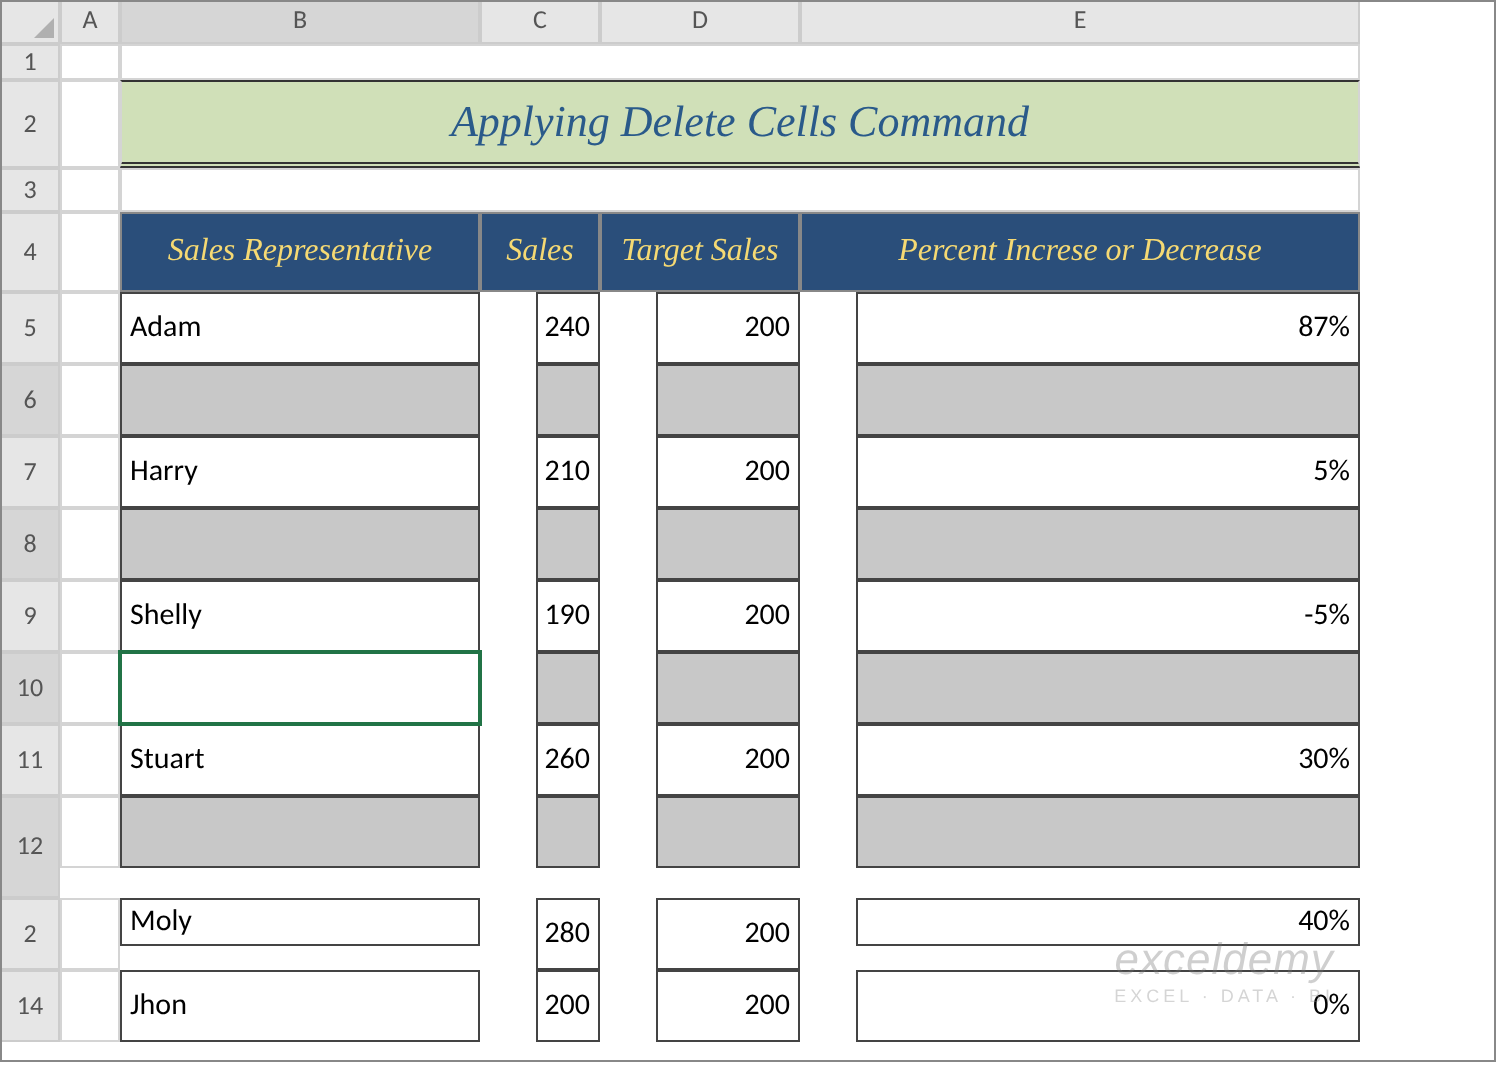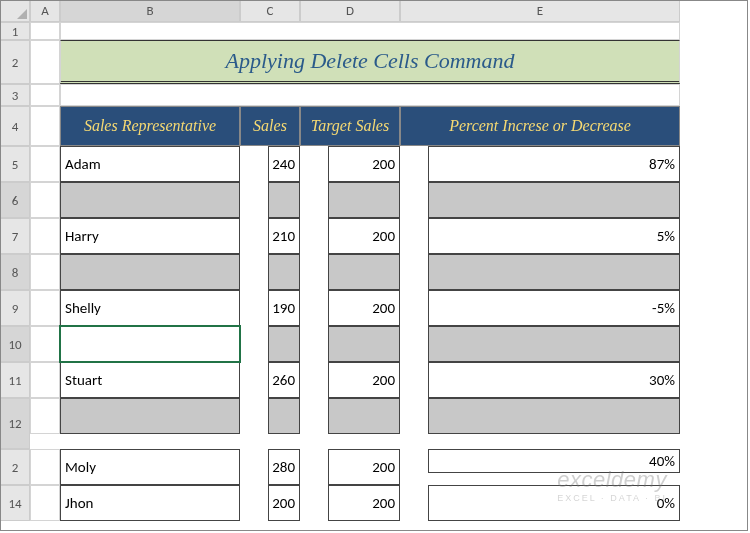--- a/index.html
+++ b/index.html
@@ -202,21 +202,21 @@
     <div class="cell data-cell r" style="height: 36px;">200</div>
     <div class="cell data-cell r" style="height: 36px;">30%</div>
     <div class="row-header active" style="height: 51px;">12</div>
     <div class="cell" style="height: 36px;"></div>
     <div class="cell data-cell  selected-row" style="height: 36px;"></div>
     <div class="cell data-cell r selected-row" style="height: 36px;"></div>
     <div class="cell data-cell r selected-row" style="height: 36px;"></div>
     <div class="cell data-cell r selected-row" style="height: 36px;"></div>
     <div class="row-header" style="height: 36px;">2</div>
     <div class="cell" style="height: 36px;"></div>
-    <div class="cell data-cell " style="height: 36px;">Moly</div>
+    <div class="cell data-cell " style="height: 24px;">Moly</div>
     <div class="cell data-cell r" style="height: 36px;">280</div>
     <div class="cell data-cell r" style="height: 36px;">200</div>
     <div class="cell data-cell r" style="height: 24px;">40%</div>
     <div class="row-header" style="height: 36px;">14</div>
     <div class="cell" style="height: 36px;"></div>
     <div class="cell data-cell " style="height: 36px;">Jhon</div>
     <div class="cell data-cell r" style="height: 36px;">200</div>
     <div class="cell data-cell r" style="height: 36px;">200</div>
     <div class="cell data-cell r" style="height: 36px;">0%</div>
   </div>

